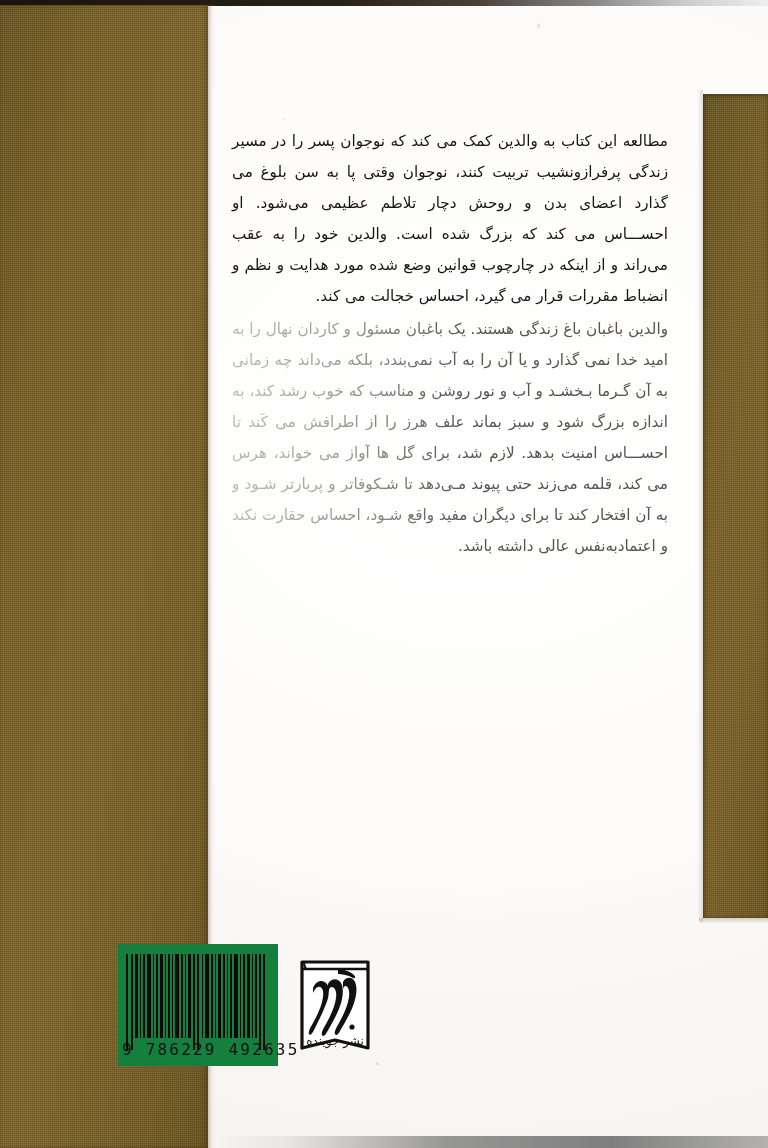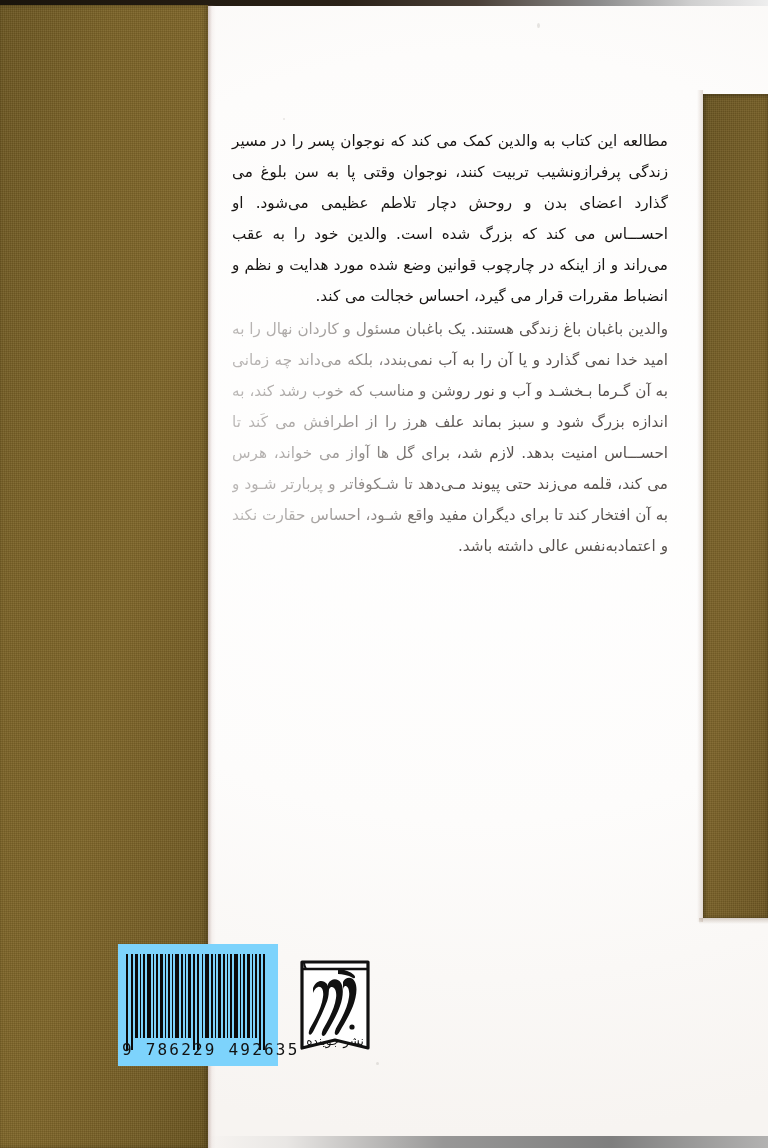--- a/index.html
+++ b/index.html
@@ -121,21 +121,21 @@
     mask-image: linear-gradient(to left, rgba(0,0,0,1) 0%, rgba(0,0,0,1) 46%, rgba(0,0,0,0.55) 78%, rgba(0,0,0,0.4) 100%);
   }
 
   
   .barcode-box {
     position: absolute;
     left: 118px;
     top: 944px;
     width: 160px;
     height: 122px;
-    background: #7dd3fc;
+    background: #15803d;
     padding: 0;
     box-sizing: border-box;
   }
   .barcode-bars {
     position: absolute;
     left: 8px; top: 10px;
     width: 144px; height: 84px;
   }
   .barcode-bars i {
     position: absolute;

